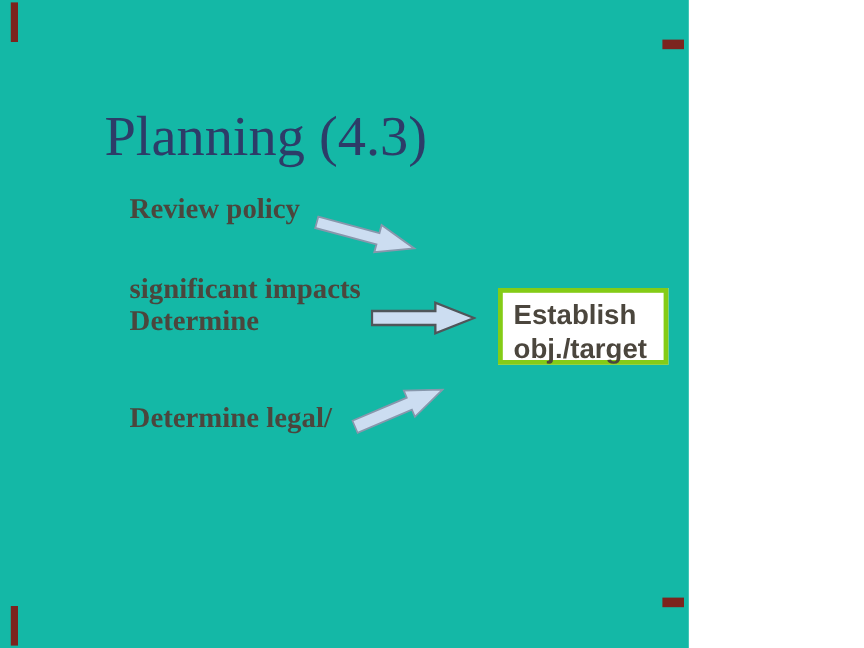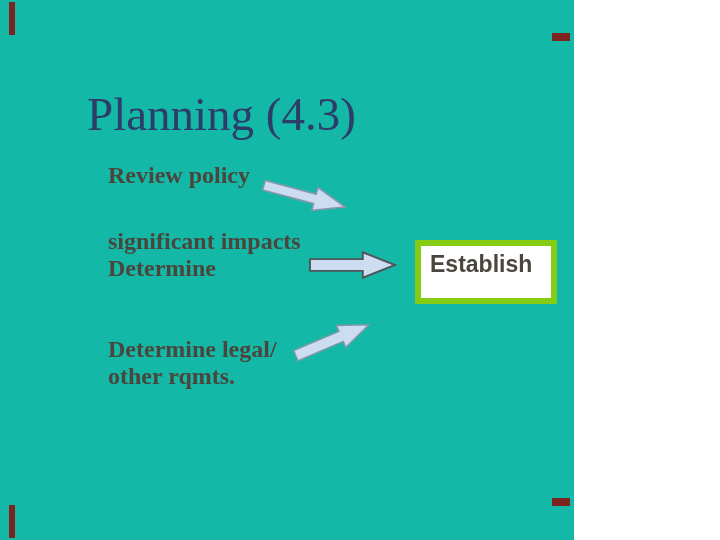--- a/index.html
+++ b/index.html
@@ -51,21 +51,21 @@
   .arrow-2 { left: 309px; top: 250px; }
   .arrow-3 { left: 295px; top: 341px; transform: rotate(-23deg); transform-origin: 0 50%; }
 
   .result-box {
     position: absolute;
     left: 415px;
     top: 240px;
     width: 142px;
     height: 64px;
     box-sizing: border-box;
-    border: 6px solid #84cc16;
+    border: 4px solid #84cc16;
     padding: 4px 0 0 9px;
     font-family: "Liberation Sans", sans-serif;
     font-weight: 700;
     font-size: 23px;
     line-height: 28px;
     color: #4b463d;
     background: #ffffff;
     white-space: nowrap;
   }
 </style>
@@ -93,24 +93,24 @@
     <div>significant impacts</div>
     <div>Determine</div>
   </div>
 
   <svg class="arrow arrow-2" width="88" height="30" viewBox="0 0 90 30">
     <polygon points="1,9 55,9 55,2 88,15 55,28 55,21 1,21" stroke-width="2" stroke-linejoin="miter" stroke="#50565a" fill="#ccddf1"></polygon>
   </svg>
 
   <div class="result-box">
     <div>Establish</div>
+    <div>obj./target</div>
   </div>
 
   <div class="step step-3">
     <div>Determine legal/</div>
-    <div>other rqmts.</div>
   </div>
 
   <svg class="arrow arrow-3" width="82" height="30" viewBox="0 0 90 30">
     <polygon points="1,9 55,9 55,2 88,15 55,28 55,21 1,21" stroke-width="1.6" stroke-linejoin="miter" stroke="#8897ac" fill="#ccddf1"></polygon>
   </svg>
 
 </div>
 
 </body></html>

